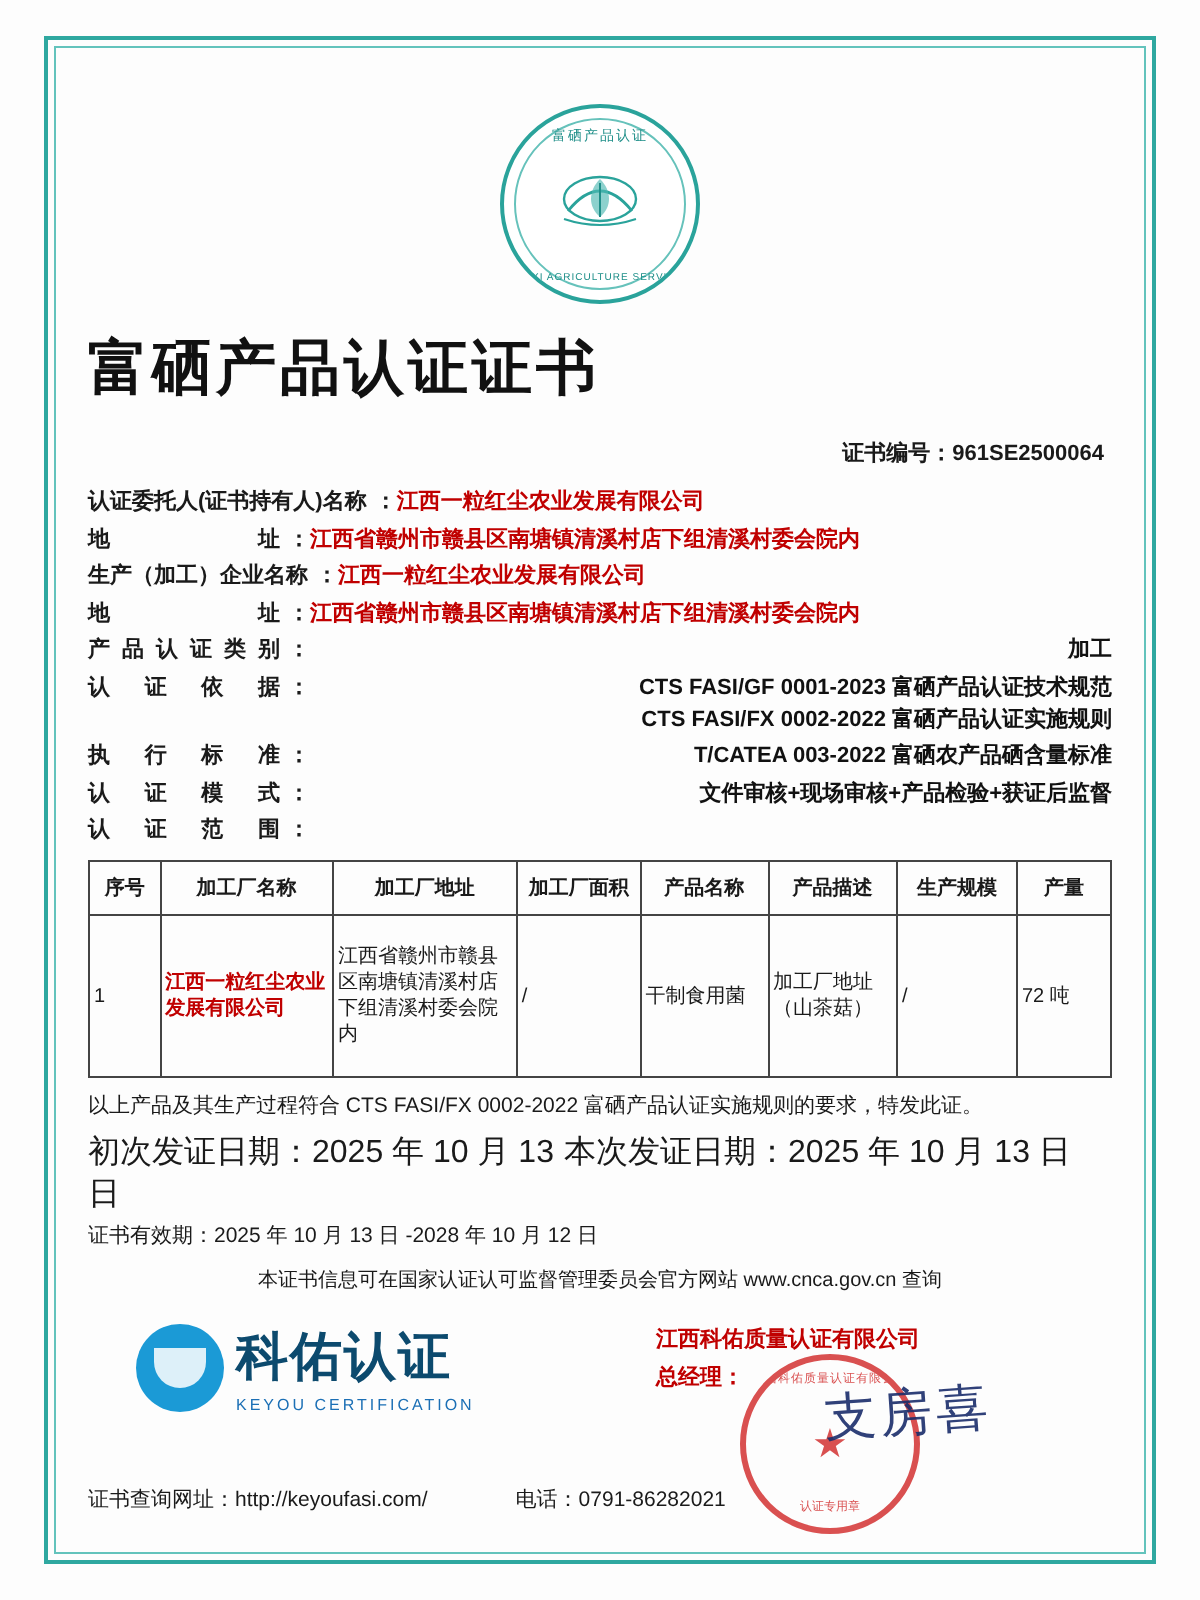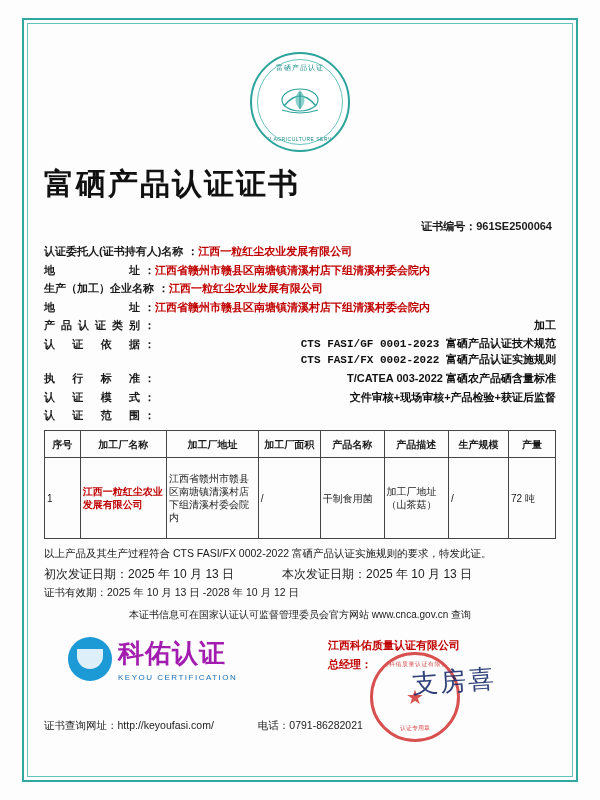--- a/index.html
+++ b/index.html
@@ -133,21 +133,21 @@
   .fcolon {
     flex: 0 0 8px;
     font-weight: bold;
   }
   .fvalue {
     flex: 1 1 auto;
     font-weight: bold;
     color: #c00000;
   }
   .fvalue.dark { color: #111; text-align: right; }
-  .fvalue .sub { display: block; font-family: Liberation Mono, monospace; }
+  .fvalue .sub { display: block; }
 
   table.scope {
     margin-top: 6px;
     border-collapse: collapse;
     width: 100%;
     font-size: 10px;
   }
   table.scope th, table.scope td {
     border: 1px solid #444;
     vertical-align: middle;
@@ -164,21 +164,21 @@
   }
   table.scope td.tall { height: 74px; }
 
   .statement {
     margin-top: 7px;
     font-size: 10.5px;
     line-height: 1.5;
   }
   .dates {
     margin-top: 4px;
-    font-size: 12px;
+    font-size: 16px;
     display: flex;
   }
   .dates .d1 { flex: 0 0 238px; }
   .valid {
     margin-top: 3px;
     font-size: 10.5px;
   }
   .gov-line {
     margin-top: 8px;
     font-size: 10px;
@@ -208,21 +208,21 @@
     position: absolute;
     left: 9px; top: 12px;
     width: 26px; height: 20px;
     border-radius: 0 0 13px 13px;
     background: #ffffff;
     opacity: .85;
   }
   .logo-text-cn {
     font-size: 26px;
     font-weight: bold;
-    color: #a21caf;
+    color: #0c4a6e;
     letter-spacing: 1px;
     font-family: "DejaVu Sans", "Liberation Sans", sans-serif;
   }
   .logo-text-en {
     font-size: 8px;
     color: #1b6fb5;
     letter-spacing: 1.5px;
     margin-top: 2px;
   }
   .company-block {

